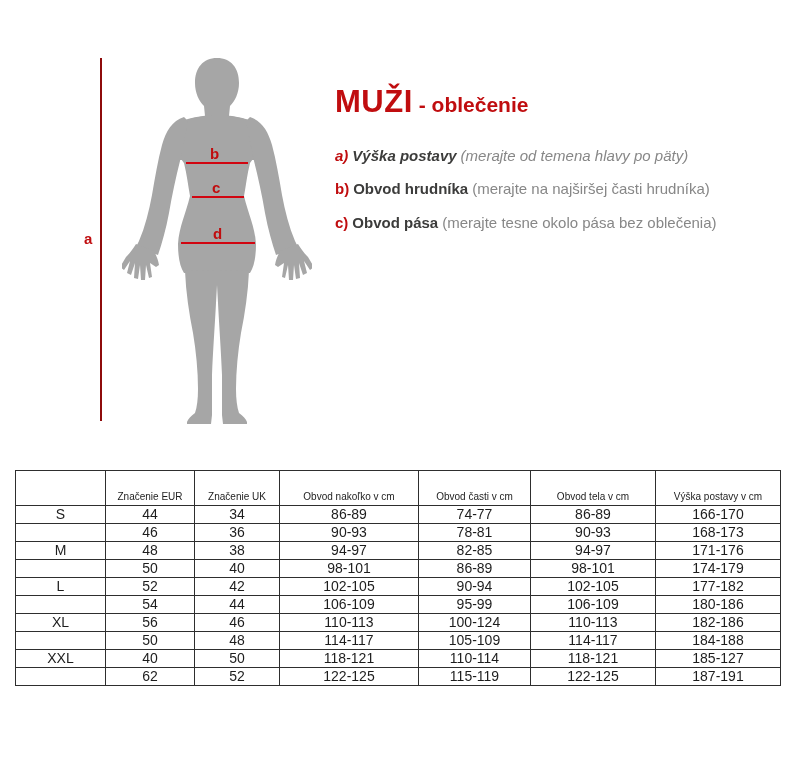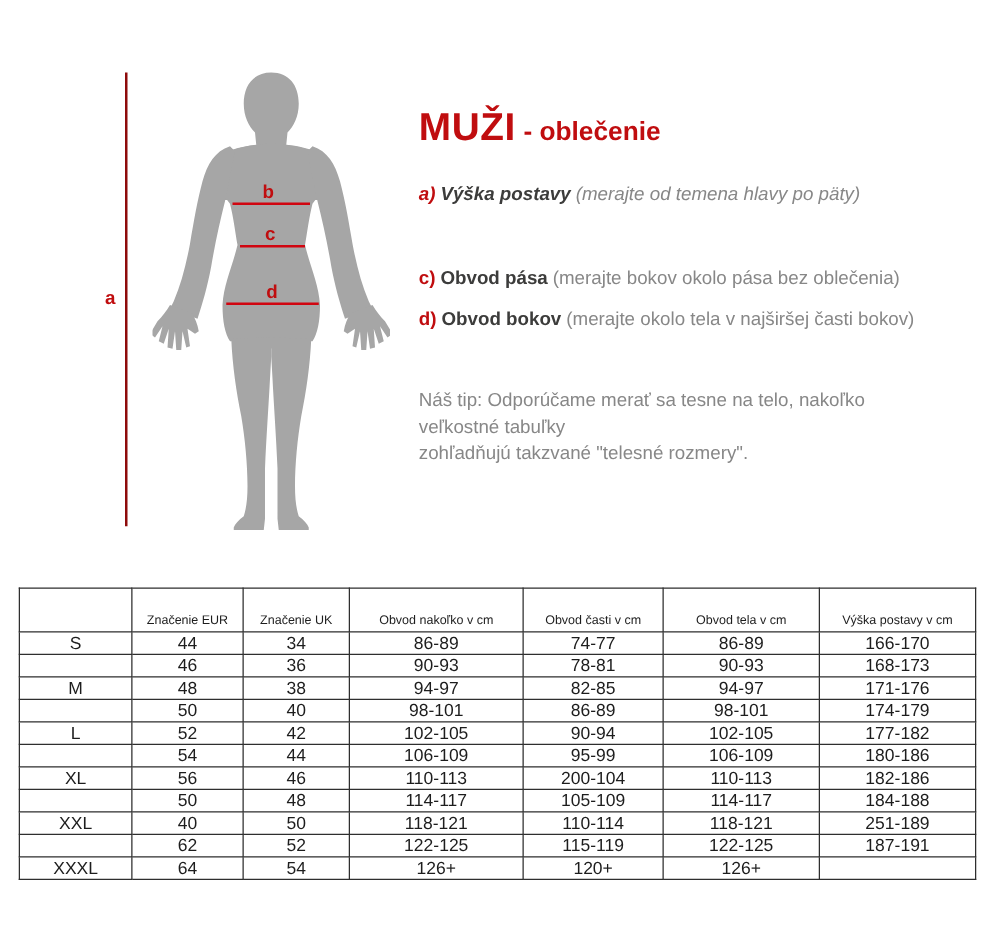--- a/index.html
+++ b/index.html
@@ -97,31 +97,27 @@
     <span id="label-d" class="measure-label">d</span>
   </div>
 
   <div id="title">
     <span class="t-main">MUŽI</span><span class="t-sub">- oblečenie</span>
   </div>
 
   <div id="legend-0" class="legend-item">
     <span class="lk">a)</span><span class="lt">Výška postavy</span><span class="ld">(merajte od temena hlavy po päty)</span>
   </div>
+  <div id="legend-1" class="legend-item">
+    <span class="lk">b)</span><span class="lt">Obvod hrudníka</span><span class="ld">(merajte na najširšej časti hrudníka)</span>
+  </div>
   <div id="legend-2" class="legend-item">
-    <span class="lk">c)</span><span class="lt">Obvod pása</span><span class="ld">(merajte bokov okolo pása bez oblečenia)</span>
-  </div>
-  <div id="legend-3" class="legend-item">
-    <span class="lk">d)</span><span class="lt">Obvod bokov</span><span class="ld">(merajte okolo tela v najširšej časti bokov)</span>
-  </div>
-
-  <div id="tip">
-    <div>Náš tip: Odporúčame merať sa tesne na telo, nakoľko veľkostné tabuľky</div>
-    <div>zohľadňujú takzvané "telesné rozmery".</div>
-  </div>
+    <span class="lk">c)</span><span class="lt">Obvod pása</span><span class="ld">(merajte tesne okolo pása bez oblečenia)</span>
+  </div>
+
 
   <table id="size-table">
     <colgroup>
       <col style="width:90px">
         <col style="width:89px">
         <col style="width:85px">
       <col style="width:139px">
         <col style="width:112px">
         <col style="width:125px">
       <col style="width:125px">
@@ -190,56 +186,47 @@
           <td>106-109</td>
           <td>95-99</td>
           <td>106-109</td>
           <td>180-186</td>
         </tr>
         <tr>
           <td>XL</td>
           <td>56</td>
           <td>46</td>
           <td>110-113</td>
-          <td>200-104</td>
+          <td>100-124</td>
           <td>110-113</td>
           <td>182-186</td>
         </tr>
         <tr>
           <td></td>
           <td>50</td>
           <td>48</td>
           <td>114-117</td>
           <td>105-109</td>
           <td>114-117</td>
           <td>184-188</td>
         </tr>
         <tr>
           <td>XXL</td>
           <td>40</td>
           <td>50</td>
           <td>118-121</td>
           <td>110-114</td>
           <td>118-121</td>
-          <td>251-189</td>
+          <td>185-127</td>
         </tr>
         <tr>
           <td></td>
           <td>62</td>
           <td>52</td>
           <td>122-125</td>
           <td>115-119</td>
           <td>122-125</td>
           <td>187-191</td>
         </tr>
-        <tr>
-          <td>XXXL</td>
-          <td>64</td>
-          <td>54</td>
-          <td>126+</td>
-          <td>120+</td>
-          <td>126+</td>
-          <td></td>
-        </tr>
       </tbody>
   </table>
 
 </div>
 
 </body></html>

